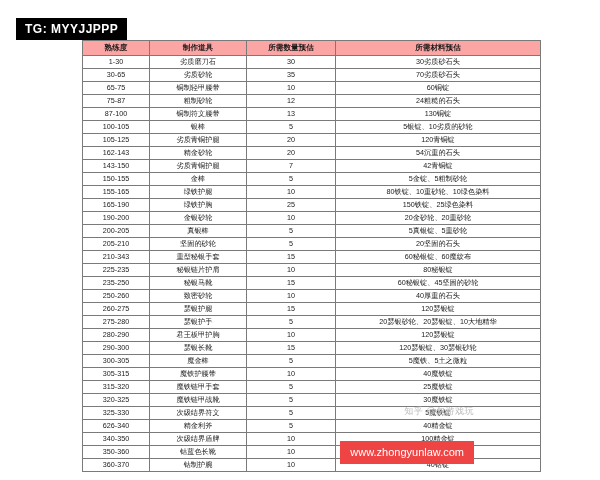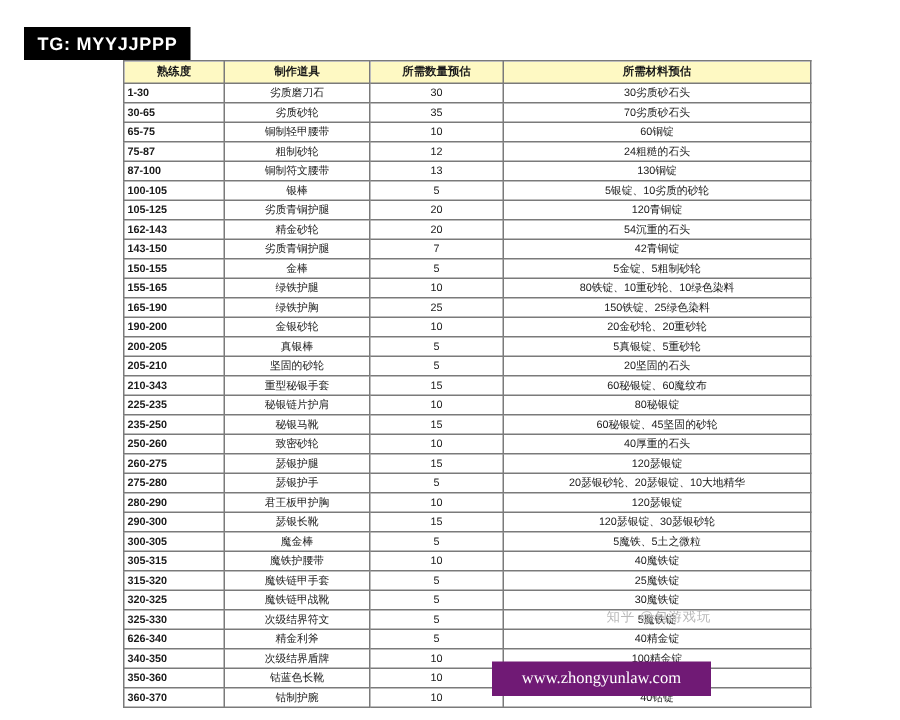--- a/index.html
+++ b/index.html
@@ -48,56 +48,56 @@
     border: 1px solid #7a7a7a;
     font-size: 7.2px;
     line-height: 1.15;
     padding: 1px 2px;
     color: #1a1a1a;
     height: 10px;
     overflow: hidden;
     white-space: nowrap;
   }
   table.main thead th {
-    background: #fef9c3;
+    background: #fca5a5;
     font-weight: bold;
     text-align: center;
     font-size: 7.6px;
     height: 12px;
   }
   .col-a { width: 62px; text-align: center; }
   .col-b { width: 92px; text-align: center; }
   .col-c { width: 84px; text-align: center; }
   .col-d { width: 200px; text-align: center; }
 
-  td.c-a { text-align: left; font-weight: bold; }
+  td.c-a { text-align: center; }
   td.c-b { text-align: center; }
   td.c-c { text-align: center; }
   td.c-d { text-align: center; }
 
   
   .watermark {
     position: absolute;
     right: 14px;
     bottom: 62px;
     font-size: 9px;
     color: #b9b9b9;
     letter-spacing: 0.5px;
   }
   
   .url-plate {
     position: absolute;
     right: 14px;
     bottom: 16px;
-    background: #701a75;
+    background: #ef4444;
     color: #ffffff;
     font-size: 11px;
-    padding: 6px 20px;
+    padding: 6px 10px;
     line-height: 1;
-    font-family: Liberation Serif, serif;
+    font-family: Liberation Sans, sans-serif;
   }
 </style>
 </head>
 <body>
 
 <div class="page">
 
   <div class="tg-badge">TG: MYYJJPPP</div>
 
   <div class="table-wrap">

